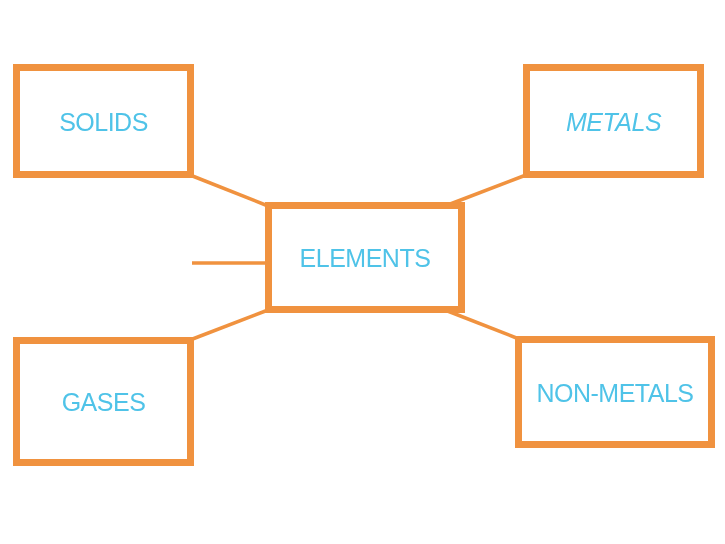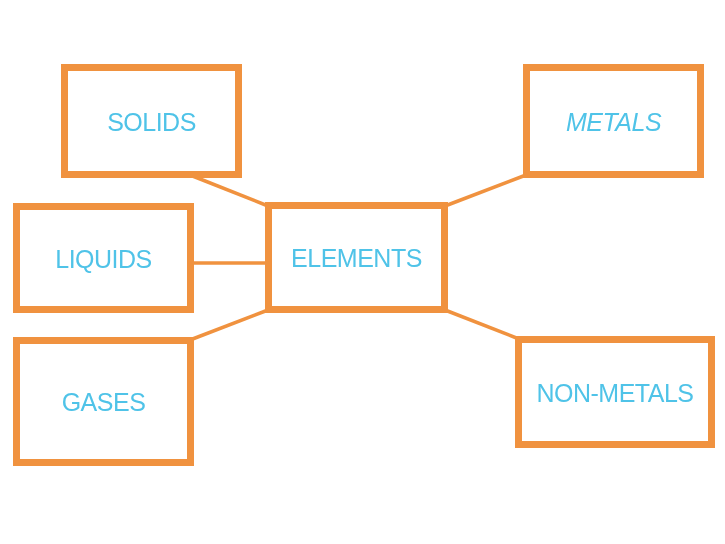--- a/index.html
+++ b/index.html
@@ -43,24 +43,24 @@
     justify-content: center;
   }
   .node .label {
     color: var(--label-text, #4FC3E8);
     font-size: 25px;
     letter-spacing: -0.5px;
     white-space: nowrap;
     line-height: 1;
     padding-top: 2px;
   }
-  #node-solids    { left: 13px;  top: 64px;  width: 181px; height: 114px; margin-left: 48px; }
+  #node-solids    { left: 13px;  top: 64px;  width: 181px; height: 114px; }
   #node-metals    { left: 523px; top: 64px;  width: 181px; height: 114px; font-style: italic; }
   #node-liquids   { left: 13px;  top: 203px; width: 181px; height: 110px; }
-  #node-elements  { left: 265px; top: 202px; width: 183px; height: 111px; }
+  #node-elements  { left: 265px; top: 202px; width: 200px; height: 111px; }
   #node-gases     { left: 13px;  top: 337px; width: 181px; height: 129px; }
   #node-nonmetals { left: 515px; top: 336px; width: 200px; height: 112px; }
 </style>
 </head>
 <body>
 
 <div class="canvas">
 
   <svg class="connectors" viewBox="0 0 725 544" xmlns="http://www.w3.org/2000/svg" aria-hidden="true">
     <line x1="190" y1="175" x2="268" y2="206"></line>
@@ -71,23 +71,20 @@
   </svg>
 
   <div class="node" id="node-solids">
     <span class="label">SOLIDS</span>
   </div>
 
   <div class="node" id="node-metals">
     <span class="label">METALS</span>
   </div>
 
-  <div class="node" id="node-liquids">
-    <span class="label">LIQUIDS</span>
-  </div>
 
   <div class="node" id="node-elements">
     <span class="label">ELEMENTS</span>
   </div>
 
   <div class="node" id="node-gases">
     <span class="label">GASES</span>
   </div>
 
   <div class="node" id="node-nonmetals">

